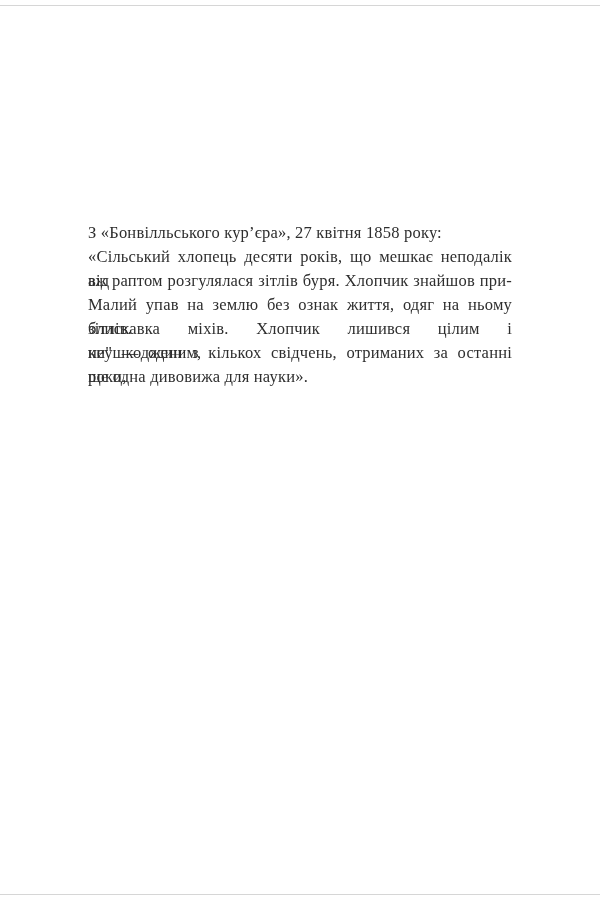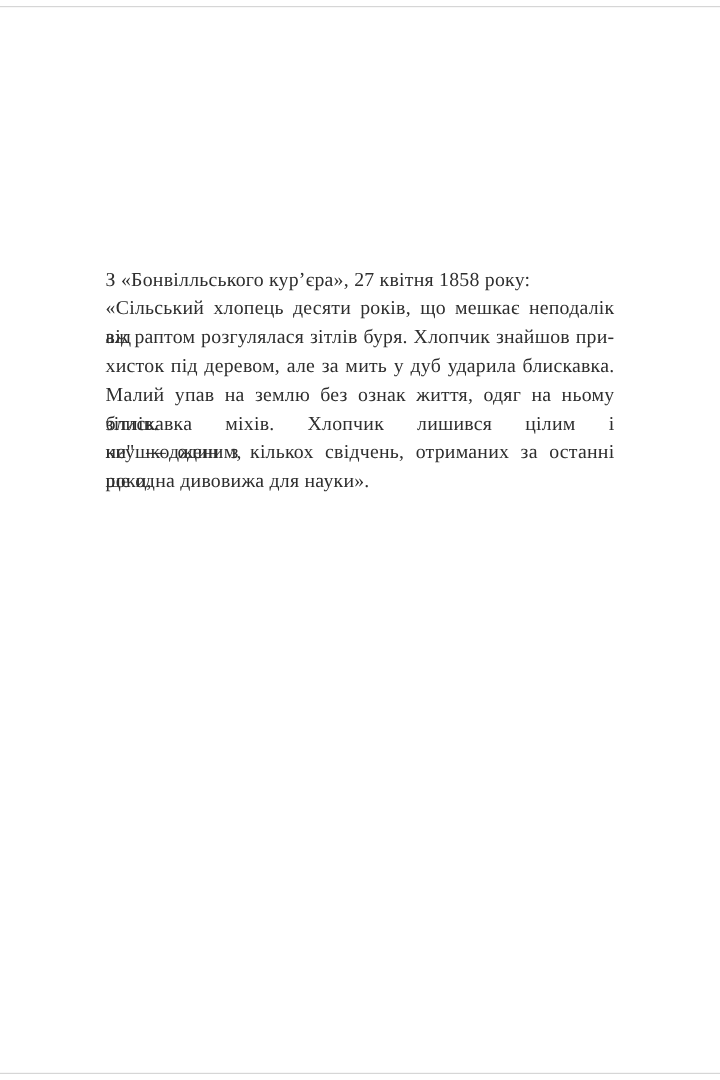--- a/index.html
+++ b/index.html
@@ -51,21 +51,20 @@
 <body>
 
 <div class="page">
 
   <div class="edge-rule top"></div>
 
   <div class="excerpt">
     <div class="text-line">З «Бонвілльського кур’єра», 27 квітня 1858 року:</div>
     <div class="text-line just">«Сільський хлопець десяти років, що мешкає неподалік від</div>
     <div class="text-line just">аж раптом розгулялася зітлів буря. Хлопчик знайшов при-</div>
-    <div class="text-line just">хисток під деревом, але за мить у дуб ударила блискавка.</div>
     <div class="text-line just">Малий упав на землю без ознак життя, одяг на ньому зітлів.</div>
     <div class="text-line just">блискавка міхів. Хлопчик лишився цілим і неушкодженим,</div>
     <div class="text-line just">ки" — один з кількох свідчень, отриманих за останні роки,</div>
     <div class="text-line">ще одна дивовижа для науки».</div>
   </div>
 
   <div class="edge-rule bottom"></div>
 
 </div>
 

